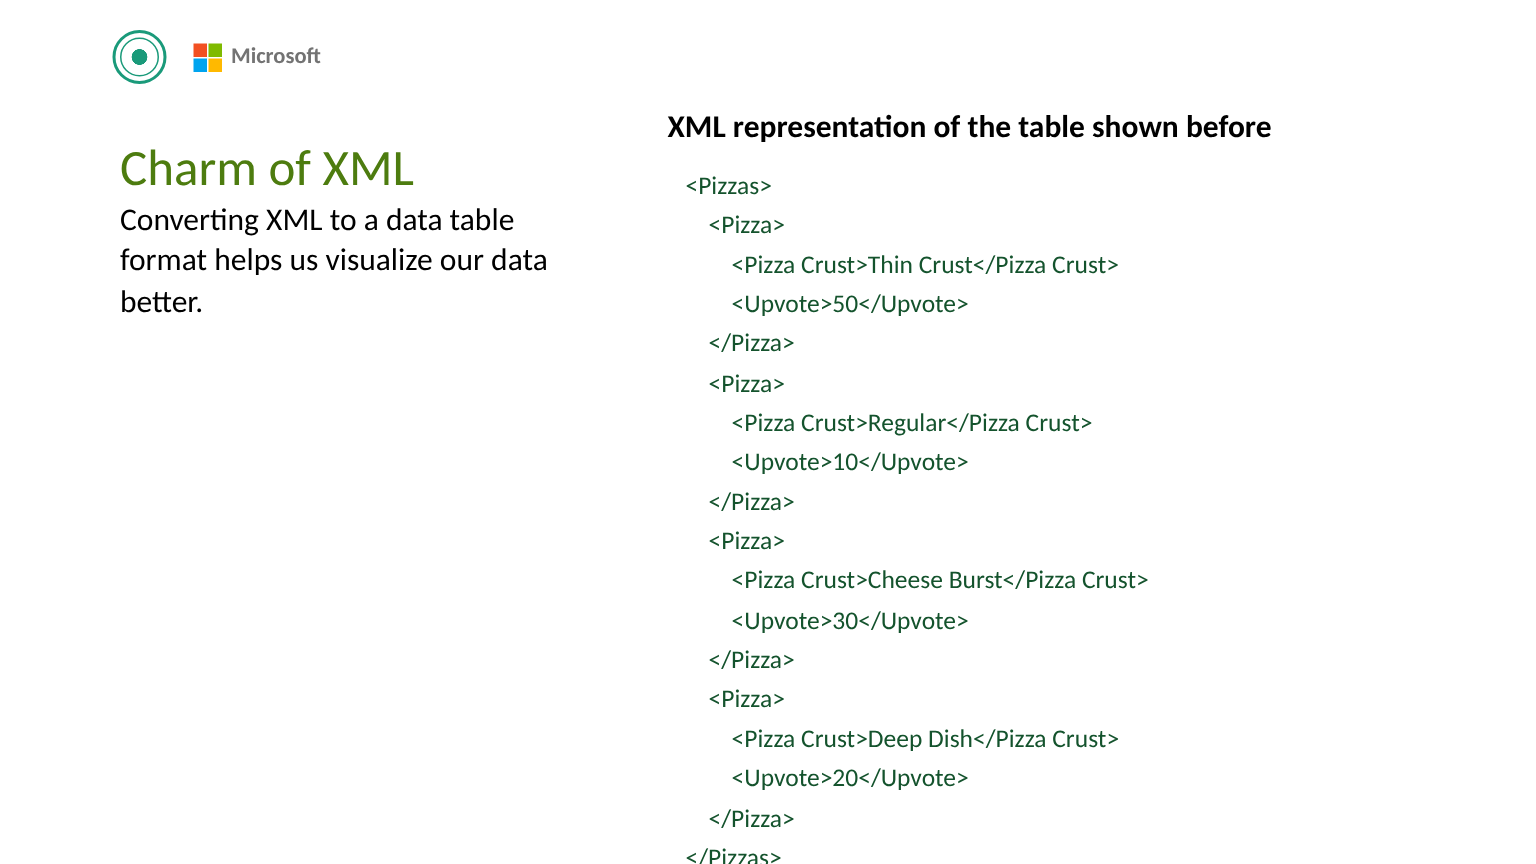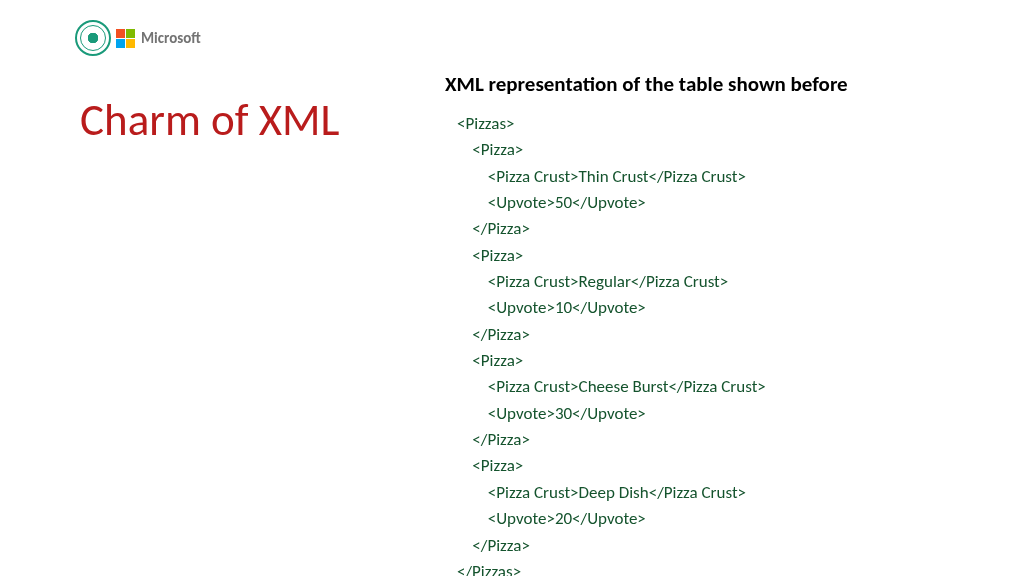--- a/index.html
+++ b/index.html
@@ -10,21 +10,21 @@
       font-family: Calibri, "Segoe UI", Arial, sans-serif;
       position: relative;
       overflow: hidden;
     }
     .logos {
       position: absolute;
       top: 20px;
       left: 75px;
       display: flex;
       align-items: center;
-      gap: 5px;
+      gap: 18px;
     }
     .institution-logo {
       width: 36px;
       height: 36px;
       border-radius: 50%;
       border: 2px solid #1a9a7a;
       display: flex;
       align-items: center;
       justify-content: center;
       position: relative;
@@ -58,23 +58,23 @@
       color: #737373;
       font-weight: 600;
     }
     .left-col {
       position: absolute;
       left: 80px;
       top: 92px;
       width: 320px;
     }
     .title {
-      font-size: 45px;
+      font-size: 34px;
       font-weight: 400;
-      color: #b91c1c;
+      color: #4d7c0f;
     }
     .body-text {
       font-size: 21px;
       color: #000;
       line-height: 1.3;
     }
     .body-text p {
       margin-bottom: 24px;
     }
     .right-col {
@@ -111,20 +111,21 @@
       <div class="ms-sq b"></div>
         <div class="ms-sq y"></div>
     </div>
     <span class="ms-text">Microsoft</span>
   </div>
 </div>
 
 <div class="left-col">
   <h1 class="title">Charm of XML</h1>
   <div class="body-text">
+    <p>Converting XML to a data table format helps us visualize our data better.</p>
   </div>
 </div>
 
 <div class="right-col">
   <div class="subheading">XML representation of the table shown before</div>
   <div class="code-block">&lt;Pizzas&gt;
     &lt;Pizza&gt;
         &lt;Pizza Crust&gt;Thin Crust&lt;/Pizza Crust&gt;
         &lt;Upvote&gt;50&lt;/Upvote&gt;
     &lt;/Pizza&gt;

